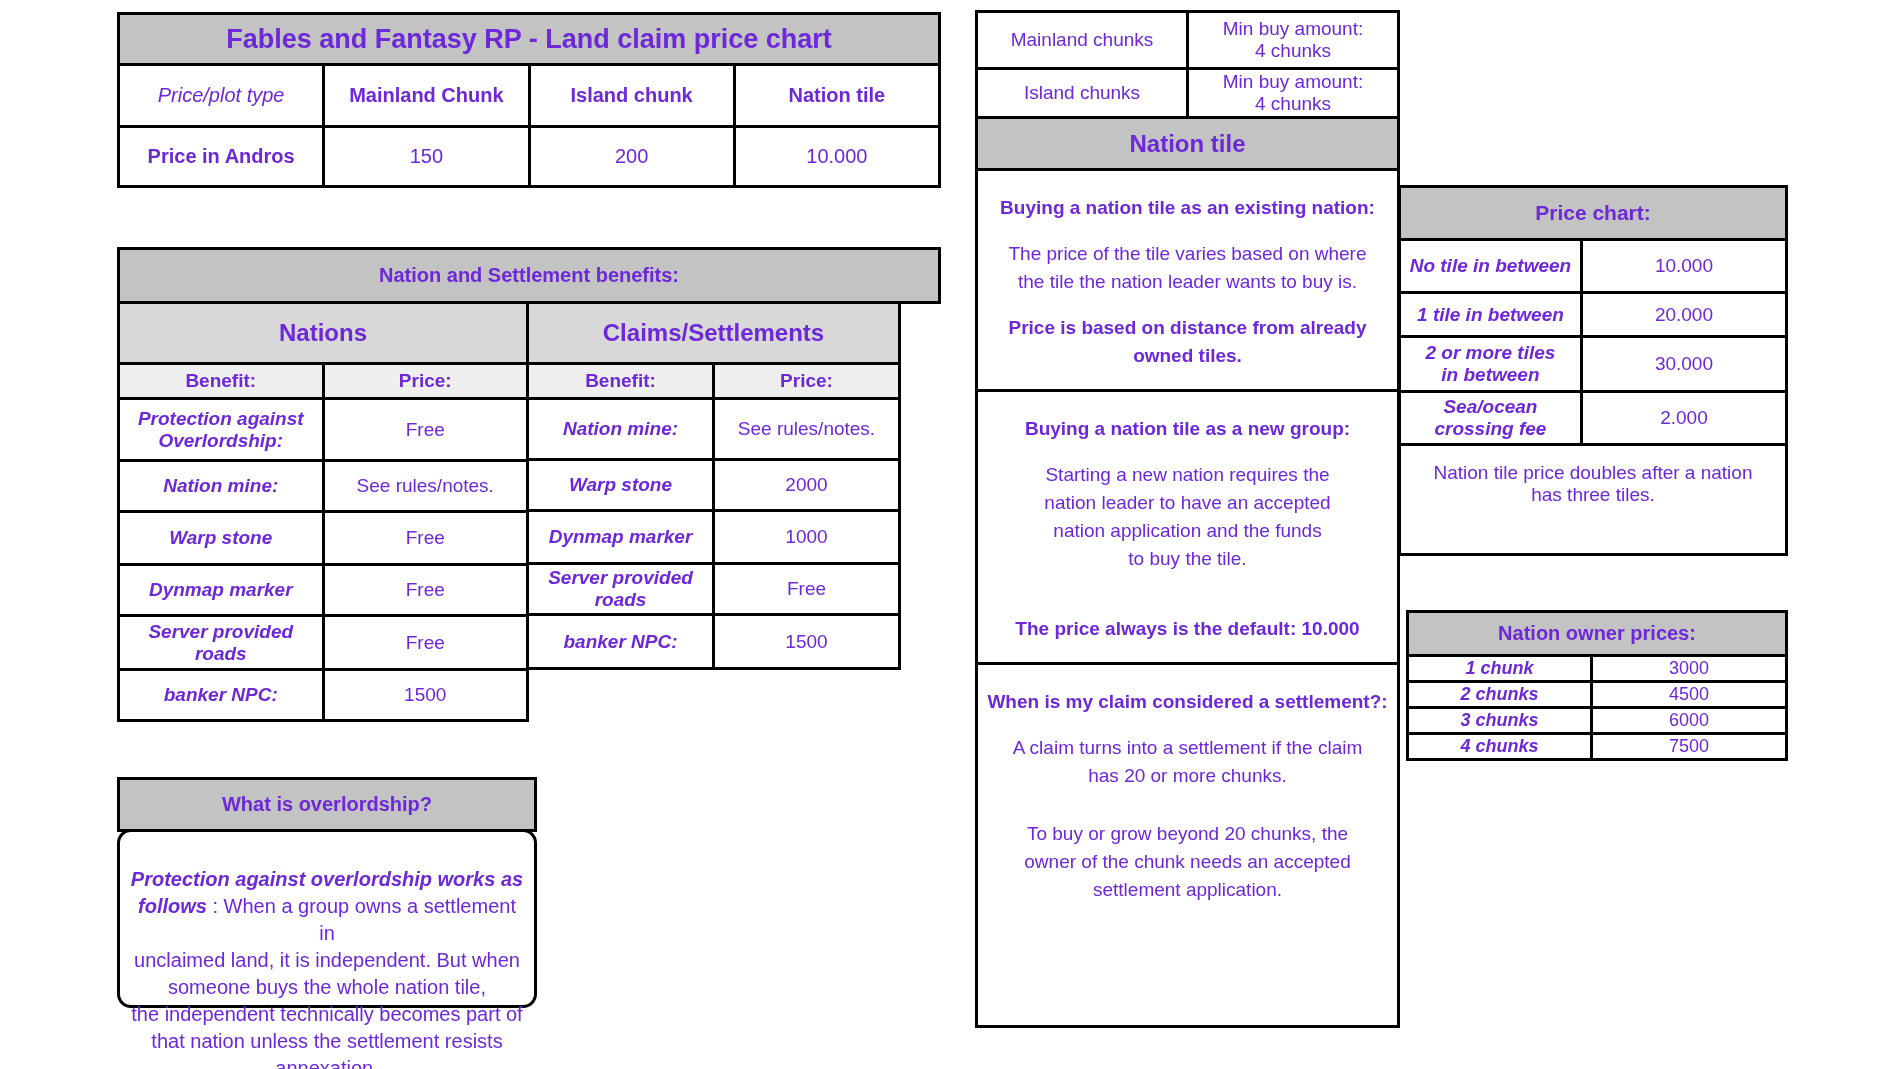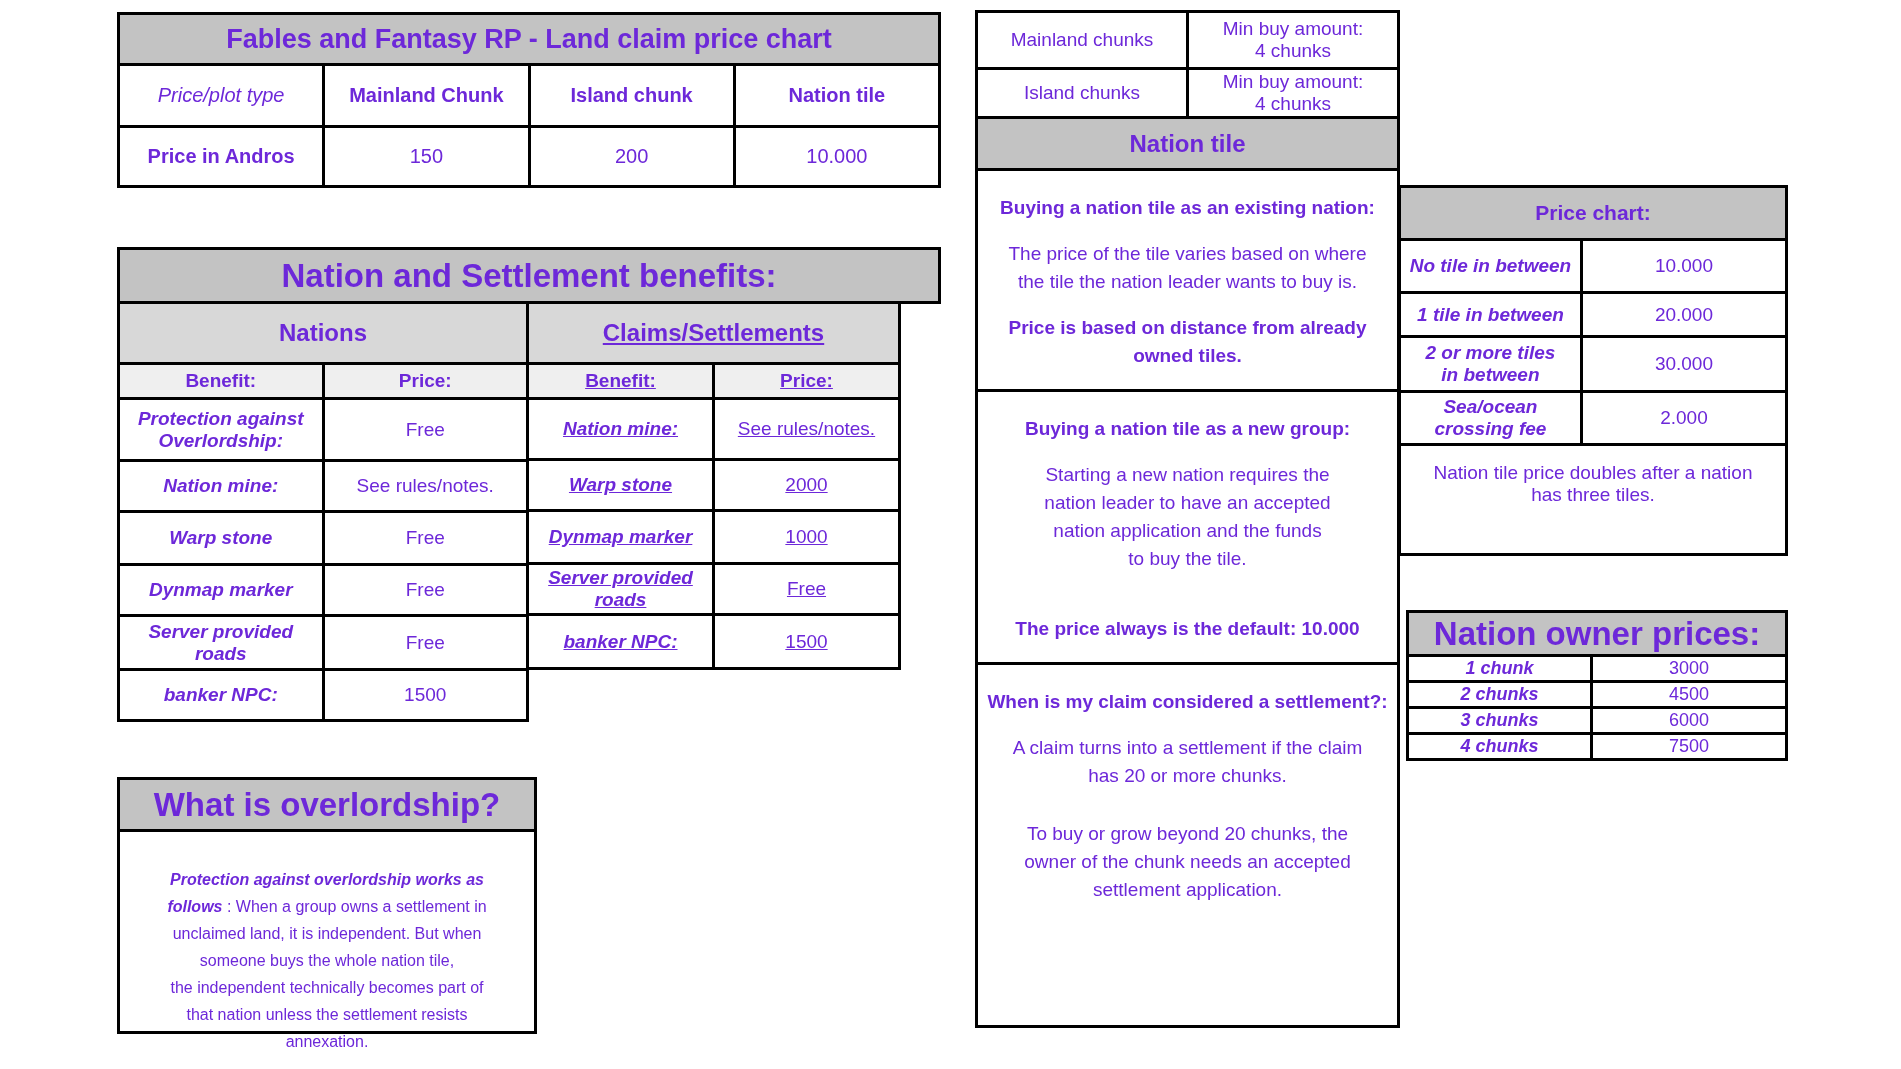--- a/index.html
+++ b/index.html
@@ -19,32 +19,32 @@
     border:3px solid #000;text-align:center;vertical-align:middle;
     padding:1px 5px;white-space:pre-line;box-sizing:border-box;overflow:hidden;
   }
   th{background:var(--header_dark,#c3c3c3);font-weight:bold;}
   .subhead{background:var(--header_mid,#d8d8d8);font-size:24px;font-weight:bold;}
   .colhead{background:var(--header_light,#efefef);font-size:19px;font-weight:bold;}
   .cell{font-size:19px;}
   .bi{font-weight:bold;font-style:italic;}
   .b{font-weight:bold;}
   .i{font-style:italic;}
-  .t27{font-size:27px;} .t26{font-size:33px;} .t24{font-size:24px;}
+  .t27{font-size:27px;} .t26{font-size:20px;} .t24{font-size:24px;}
   .t21{font-size:21px;} .t20{font-size:20px;} .t18{font-size:18px;}
   .flexrow{display:flex;align-items:flex-start;}
-  .mt-3{margin-top:-3px;}
+  .mt-3{margin-top:-3px;border-radius:14px;}
   .bodybox{
     border:3px solid #000;background:#fff;box-sizing:border-box;
     text-align:center;white-space:pre-line;
   }
   .para{white-space:pre-line;line-height:28px;font-size:19px;text-align:center;}
   .paracell{vertical-align:top;padding-top:5px;}
   .notecell{vertical-align:top;padding-top:16px;font-size:19px;}
-  .ov-body{line-height:27px;font-size:16px;padding:7px 10px;height:205px;}
+  .ov-body{line-height:27px;font-size:20px;padding:7px 10px;height:179px;}
 </style>
 </head>
 <body>
 
 <div class="canvas">
 
   <div class="panel" style="left:117px;top:12px;width:824px;">
     <div class="ptitle t27" style="height:54px;">Fables and Fantasy RP - Land claim price chart</div>
     <table class="mt-3">
       <tbody>
@@ -99,21 +99,21 @@
 roads</td>
           <td class="cell">Free</td>
         </tr>
         <tr style="height:51px;">
           <td class="cell bi">banker NPC:</td>
           <td class="cell">1500</td>
         </tr>
       </tbody>
         </table>
 
-      <table style="width:375px;margin-left:-3px;text-decoration:underline;">
+      <table style="width:375px;margin-left:-3px;">
         <tbody>
             <tr style="height:61px;">
           <td colspan="2" class="subhead">Claims/Settlements</td>
         </tr>
         <tr style="height:35px;">
           <td class="colhead">Benefit:</td>
           <td class="colhead">Price:</td>
         </tr>
         <tr style="height:61px;">
           <td class="cell bi">Nation mine:</td>

